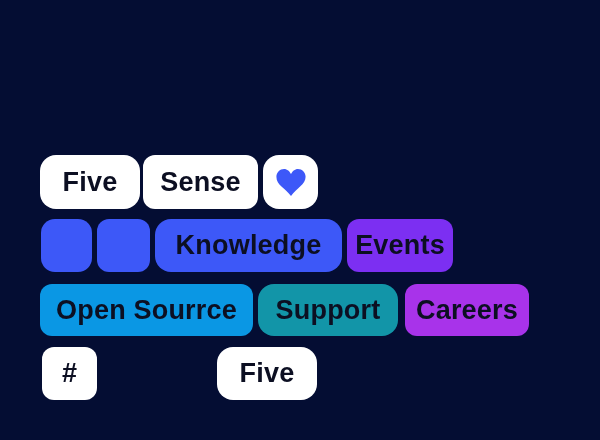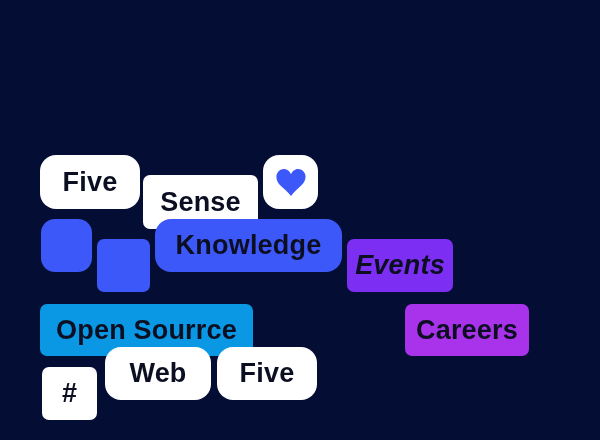--- a/index.html
+++ b/index.html
@@ -28,26 +28,26 @@
     display:flex;align-items:center;justify-content:center;
     box-sizing:border-box;
     color:var(--text-dark);
     font-size:27px;font-weight:700;
     letter-spacing:0.2px;
     white-space:nowrap;
     user-select:none;
   }
   .r-lg{border-radius:16px;}
   .r-md{border-radius:14px;}
-  .r-sm{border-radius:7px;margin-top:20px;}
+  .r-sm{border-radius:12px;}
   .c-white{background:var(--chip-white);}
   .c-blue{background:var(--chip-blue);}
   .c-azure{background:var(--chip-azure);}
   .c-teal{background:var(--chip-teal);}
-  .c-violet{background:var(--chip-violet);font-style:italic;}
+  .c-violet{background:var(--chip-violet);}
   .c-magenta{background:var(--chip-magenta);}
   .chip svg{display:block;}
 </style>
 </head>
 <body>
 
 <div class="canvas">
 
   <div class="chip c-white r-lg" style="left:40px;top:155px;width:100px;height:54px;">
     <span>Five</span>
@@ -68,27 +68,27 @@
   <div class="chip c-blue r-lg" style="left:155px;top:219px;width:187px;height:53px;text-align:center;">
     <span>Knowledge</span>
   </div>
   <div class="chip c-violet r-sm" style="left:347px;top:219px;width:106px;height:53px;">
     <span>Events</span>
   </div>
 
   <div class="chip c-azure r-sm" style="left:40px;top:284px;width:213px;height:52px;justify-content:center;">
     <span>Open Sourrce</span>
   </div>
+  <div class="chip c-teal r-lg" style="left:258px;top:284px;width:140px;height:52px;">
+    <span>Support</span>
+  </div>
   <div class="chip c-magenta r-sm" style="left:405px;top:284px;width:124px;height:52px;">
     <span>Careers</span>
   </div>
 
   <div class="chip c-white r-sm" style="left:42px;top:347px;width:55px;height:53px;">
     <span>#</span>
-  </div>
-  <div class="chip c-white r-lg" style="left:105px;top:347px;width:106px;height:53px;">
-    <span>Web</span>
   </div>
   <div class="chip c-white r-lg" style="left:217px;top:347px;width:100px;height:53px;">
     <span>Five</span>
   </div>
 
 </div>
 
 </body></html>

